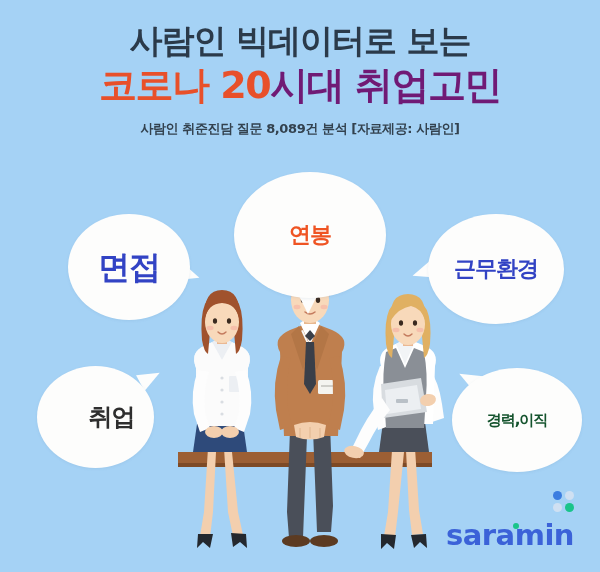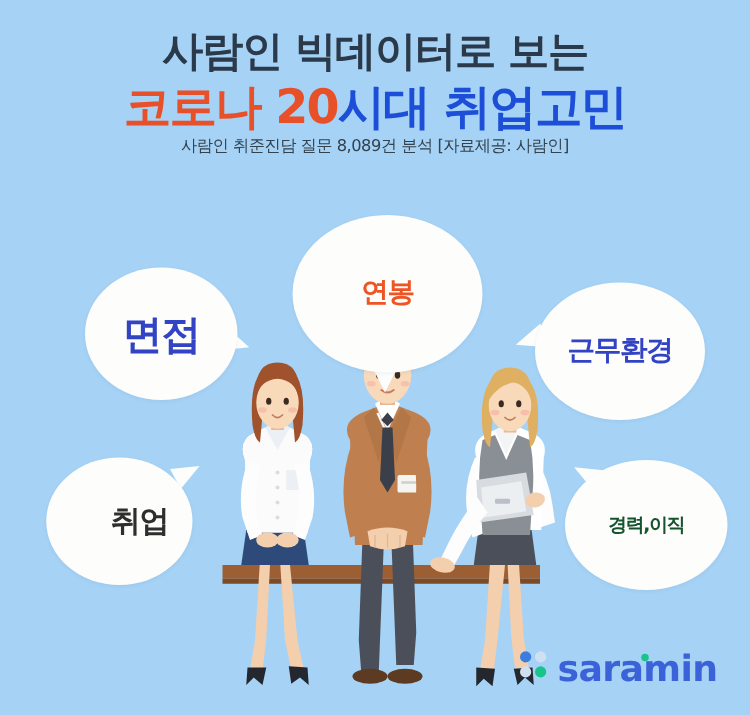--- a/index.html
+++ b/index.html
@@ -35,24 +35,25 @@
     white-space: nowrap;
   }
   .title-line-2 {
     font-size: 38px;
     font-weight: bold;
     letter-spacing: -1.5px;
     line-height: 46px;
     white-space: nowrap;
   }
   .title-seg-red { color: #e8502a; }
-  .title-seg-blue { color: #1d4ed8; }
+  .title-seg-blue { color: #701a75; }
   .subtitle {
+    margin-top: 12px;
     font-size: 13px;
-    font-weight: normal;
+    font-weight: bold;
     color: #33424f;
     letter-spacing: -0.4px;
     white-space: nowrap;
   }
 
   
   .bubble {
     position: absolute;
     background: #fdfdfc;
     border-radius: 50%;
@@ -96,21 +97,21 @@
   #tail-interview {
     left: 175px; top: 263px;
     border-top: 11px solid transparent;
     border-bottom: 11px solid transparent;
     border-left: 25px solid #fdfdfc;
     transform: rotate(18deg);
   }
 
   
   #bubble-work {
-    left: 428px; top: 226px;
+    left: 428px; top: 214px;
     width: 136px; height: 110px;
   }
   #bubble-work .bubble-label { font-size: 22px; color: #3243c4; }
   #tail-work {
     left: 412px; top: 262px;
     border-top: 10px solid transparent;
     border-bottom: 10px solid transparent;
     border-right: 24px solid #fdfdfc;
     transform: rotate(-18deg);
   }
@@ -149,23 +150,24 @@
     left: 0; top: 0;
     width: 600px; height: 572px;
     z-index: 3;
   }
 
   
   .logo {
     position: absolute;
     right: 26px; bottom: 22px;
     display: flex;
-    align-items: flex-start;
+    align-items: flex-end;
     gap: 9px;
     z-index: 7;
+    flex-direction: column;
   }
   .logo-dots {
     display: grid;
     grid-template-columns: 9px 9px;
     grid-template-rows: 9px 9px;
     gap: 3px;
   }
   .logo-dot { width: 9px; height: 9px; border-radius: 50%; }
   .logo-dot.d1 { background: #3b7de0; }
   .logo-dot.d2 { background: #cfe0f2; }

